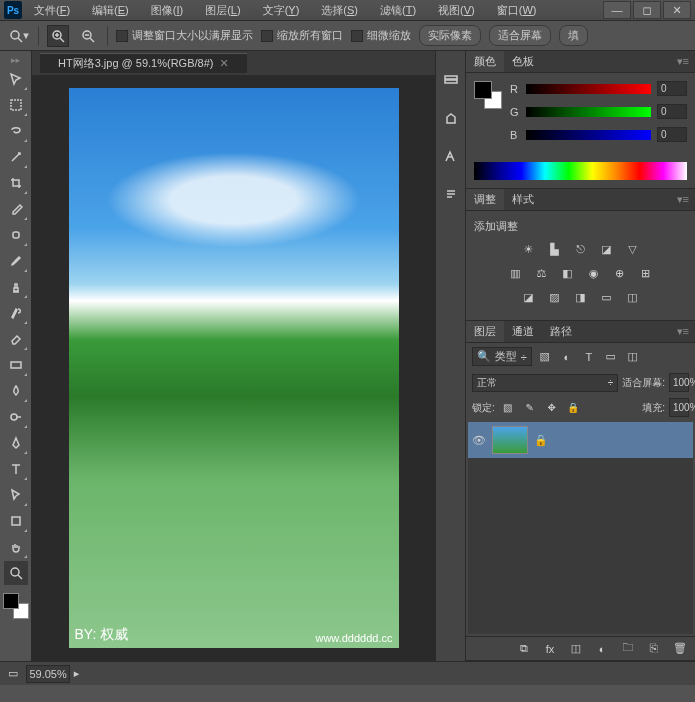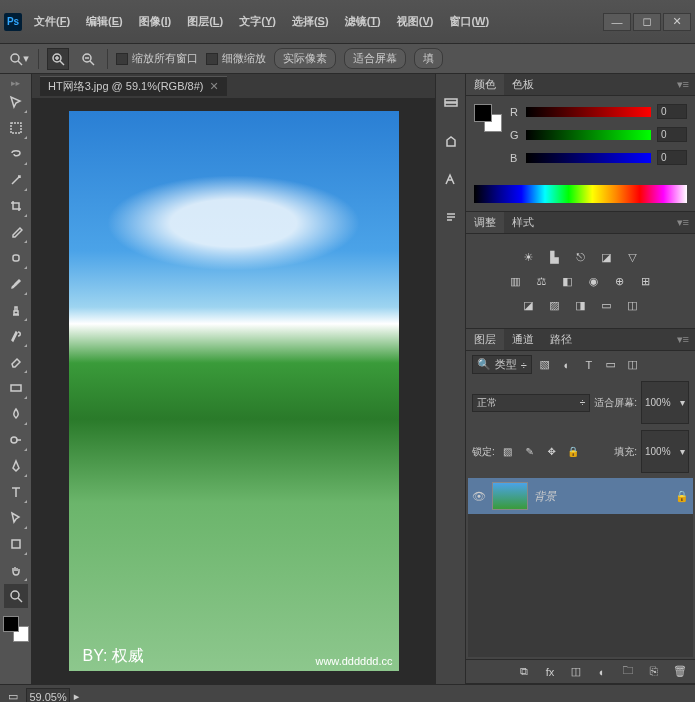--- a/index.html
+++ b/index.html
@@ -1,19 +1,19 @@
 <!DOCTYPE html>
 <html><head>
 <meta charset="utf-8">
 <style>
 * { margin: 0; padding: 0; box-sizing: border-box; font-family: "Microsoft YaHei", Arial, sans-serif; }
 body { background: #535353; width: 695px; height: 702px; overflow: hidden; font-size: 11px; color: #ccc; }
-.titlebar { height: 44px; background: linear-gradient(#535353,#4a4a4a); display: flex; align-items: center; padding: 2px 4px; border-bottom: 1px solid #2a2a2a; justify-content: flex-end; }
+.titlebar { height: 21px; background: linear-gradient(#535353,#4a4a4a); display: flex; align-items: center; padding: 2px 4px; border-bottom: 1px solid #2a2a2a; justify-content: flex-end; }
 .ps-logo { width: 18px; height: 18px; background: #001e36; border-radius: 2px; display: flex; align-items: center; justify-content: center; color: #31a8ff; font-weight: bold; font-size: 10px; margin-right: 8px; }
-.menu { display: flex; gap: 8px; font-weight: bold; }
+.menu { display: flex; gap: 14px; }
 .menu-item { padding: 2px 4px; cursor: default; }
 .menu-item u { text-decoration: underline; }
 .win-controls { margin-left: auto; display: flex; gap: 2px; }
 .win-btn { width: 28px; height: 18px; background: #5a5a5a; border: 1px solid #3a3a3a; display: flex; align-items: center; justify-content: center; color: #ccc; }
 .optbar { height: 30px; background: #535353; border-bottom: 1px solid #2a2a2a; display: flex; align-items: center; padding: 0 8px; gap: 8px; }
 .divider { width: 1px; height: 20px; background: #3a3a3a; }
 .icon-btn { width: 22px; height: 22px; display: flex; align-items: center; justify-content: center; border: 1px solid transparent; }
 .icon-btn.active { background: #3a3a3a; border: 1px solid #2a2a2a; }
 .checkbox { display: flex; align-items: center; gap: 4px; }
 .cb { width: 12px; height: 12px; border: 1px solid #2a2a2a; background: #3a3a3a; }
@@ -21,26 +21,26 @@
 .main { display: flex; height: 610px; }
 .toolbar { width: 32px; background: #535353; border-right: 1px solid #2a2a2a; display: flex; flex-direction: column; align-items: center; padding-top: 4px; gap: 2px; }
 .tool { width: 24px; height: 24px; display: flex; align-items: center; justify-content: center; position: relative; }
 .tool.active { background: #3a3a3a; }
 .tool-corner { position: absolute; bottom: 1px; right: 1px; width: 0; height: 0; border-right: 3px solid #aaa; border-top: 3px solid transparent; }
 .swatch-box { width: 26px; height: 26px; position: relative; margin-top: 6px; }
 .sw-fg { width: 16px; height: 16px; background: #000; border: 1px solid #888; position: absolute; top: 0; left: 0; }
 .sw-bg { width: 16px; height: 16px; background: #fff; border: 1px solid #888; position: absolute; bottom: 0; right: 0; }
 .canvas-area { flex: 1; background: #2a2a2a; display: flex; flex-direction: column; }
 .tab-bar { height: 24px; background: #3a3a3a; display: flex; align-items: center; padding: 0 8px; }
-.tab { background: #2a2a2a; padding: 2px 8px; display: flex; align-items: center; gap: 6px; border-top: 1px solid #555; }
+.tab { background: #2a2a2a; padding: 2px 18px; display: flex; align-items: center; gap: 6px; border-top: 1px solid #555; }
 .tab-close { color: #888; }
 .canvas { flex: 1; display: flex; align-items: center; justify-content: center; position: relative; overflow: hidden; }
 .image { width: 330px; height: 560px; background: linear-gradient(to bottom, #2a7fd4 0%, #4ba3e8 25%, #9dd4f0 35%, #fff 38%, #3a9b3a 45%, #2a7a2a 55%, #6bb56b 70%, #8dc78d 100%); position: relative; }
 .image::before { content: ""; position: absolute; top: 10%; left: 5%; right: 5%; height: 20%; background: radial-gradient(ellipse, rgba(255,255,255,0.8) 30%, transparent 60%); }
-.watermark { position: absolute; bottom: 4px; left: 14px; color: #fff; font-size: 16px; }
+.watermark { position: absolute; bottom: 4px; left: 6px; color: #fff; font-size: 14px; }
 .watermark2 { position: absolute; bottom: 4px; right: 6px; color: #fff; font-size: 11px; }
 .panel-dock { width: 30px; background: #454545; border-left: 1px solid #2a2a2a; display: flex; flex-direction: column; align-items: center; padding-top: 20px; gap: 18px; }
 .dock-icon { width: 20px; height: 20px; display: flex; align-items: center; justify-content: center; }
 .panels { width: 230px; background: #454545; border-left: 1px solid #2a2a2a; display: flex; flex-direction: column; }
 .panel { border-bottom: 1px solid #2a2a2a; }
 .panel-tabs { height: 22px; background: #3a3a3a; display: flex; align-items: center; border-bottom: 1px solid #2a2a2a; }
 .ptab { padding: 3px 8px; font-size: 11px; }
 .ptab.active { background: #454545; }
 .panel-menu { margin-left: auto; padding: 0 6px; color: #888; }
 .color-panel .body { padding: 8px; display: flex; gap: 8px; }
@@ -56,21 +56,21 @@
 .slider-b { background: linear-gradient(to right, #000, #00f); }
 .slider-val { width: 30px; background: #333; border: 1px solid #2a2a2a; padding: 1px 3px; font-size: 10px; }
 .spectrum { height: 18px; margin: 4px 8px 8px; background: linear-gradient(to right, #000, #008, #00f, #0ff, #0f0, #ff0, #f80, #f00, #f0f, #fff); }
 .adj-panel .body { padding: 8px; }
 .adj-icons { display: flex; gap: 8px; margin: 6px 0; justify-content: center; }
 .adj-icon { width: 18px; height: 18px; display: flex; align-items: center; justify-content: center; color: #ccc; }
 .layers-panel { flex: 1; display: flex; flex-direction: column; }
 .filter-row { display: flex; align-items: center; gap: 4px; padding: 4px 6px; }
 .dropdown { background: #3a3a3a; border: 1px solid #2a2a2a; padding: 1px 4px; display: flex; align-items: center; gap: 4px; }
 .blend-row, .lock-row { display: flex; align-items: center; gap: 4px; padding: 3px 6px; font-size: 10px; }
-.pct-input { width: 48px; background: #3a3a3a; border: 1px solid #2a2a2a; padding: 15px 3px; display: flex; justify-content: space-between; }
+.pct-input { width: 20px; background: #3a3a3a; border: 1px solid #2a2a2a; padding: 3px 3px; display: flex; justify-content: space-between; }
 .layer-list { flex: 1; background: #3a3a3a; margin: 2px; }
 .layer { display: flex; align-items: center; padding: 4px; background: #5a7aa0; gap: 6px; }
 .eye { width: 14px; color: #ccc; }
 .thumb { width: 36px; height: 28px; background: linear-gradient(#4ba3e8, #3a9b3a); border: 1px solid #888; }
 .layer-name { flex: 1; font-style: italic; }
 .lock-icon { color: #ccc; }
 .panel-bottom { height: 24px; display: flex; align-items: center; justify-content: flex-end; gap: 8px; padding: 0 6px; border-top: 1px solid #2a2a2a; }
 .statusbar { height: 24px; background: #454545; border-top: 1px solid #2a2a2a; display: flex; align-items: center; padding: 0 8px; }
 .zoom-val { background: #3a3a3a; padding: 2px 2px; border: 1px solid #2a2a2a; margin-left: 8px; }
 svg { stroke: #ccc; fill: none; stroke-width: 1.5; }
@@ -113,20 +113,24 @@
       </svg>
     </div>
   <div class="icon-btn">
       <svg width="14" height="14">
         <circle cx="6" cy="6" r="4"></circle>
         <line x1="4" y1="6" x2="8" y2="6"></line>
         <line x1="9" y1="9" x2="13" y2="13"></line>
       </svg>
     </div>
   <div class="divider"></div>
+  <div class="checkbox">
+      <div class="cb"></div>
+      <span>调整窗口大小以满屏显示</span>
+    </div>
   <div class="checkbox">
       <div class="cb"></div>
       <span>缩放所有窗口</span>
     </div>
   <div class="checkbox">
       <div class="cb"></div>
       <span>细微缩放</span>
     </div>
   <div class="btn">实际像素</div>
   <div class="btn">适合屏幕</div>
@@ -337,20 +341,21 @@
       <div class="spectrum"></div>
     </div>
 
     <div class="panel adj-panel">
       <div class="panel-tabs">
         <div class="ptab active">调整</div>
         <div class="ptab">样式</div>
         <div class="panel-menu">▾≡</div>
       </div>
       <div class="body">
+        <div>添加调整</div>
         <div class="adj-icons">
           <div class="adj-icon">☀</div>
           <div class="adj-icon">▙</div>
           <div class="adj-icon">⎋</div>
           <div class="adj-icon">◪</div>
           <div class="adj-icon">▽</div>
         </div>
         <div class="adj-icons">
           <div class="adj-icon">▥</div>
           <div class="adj-icon">⚖</div>
@@ -404,21 +409,20 @@
         <span style="margin-left:auto">填充:</span>
         <div class="pct-input">
             <span>100%</span>
             <span>▾</span>
           </div>
       </div>
       <div class="layer-list">
         <div class="layer">
           <span class="eye">👁</span>
           <div class="thumb"></div>
-          <span class="layer-name">背景</span>
           <span class="lock-icon">🔒</span>
         </div>
       </div>
       <div class="panel-bottom">
         <span class="adj-icon">⧉</span>
         <span class="adj-icon">fx</span>
         <span class="adj-icon">◫</span>
         <span class="adj-icon">◐</span>
         <span class="adj-icon">🗀</span>
         <span class="adj-icon">⎘</span>

